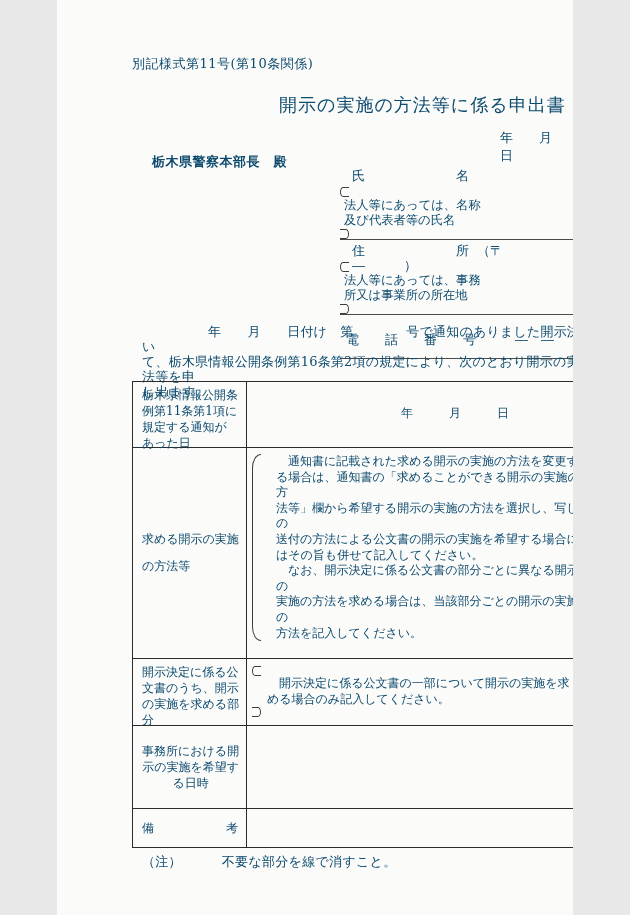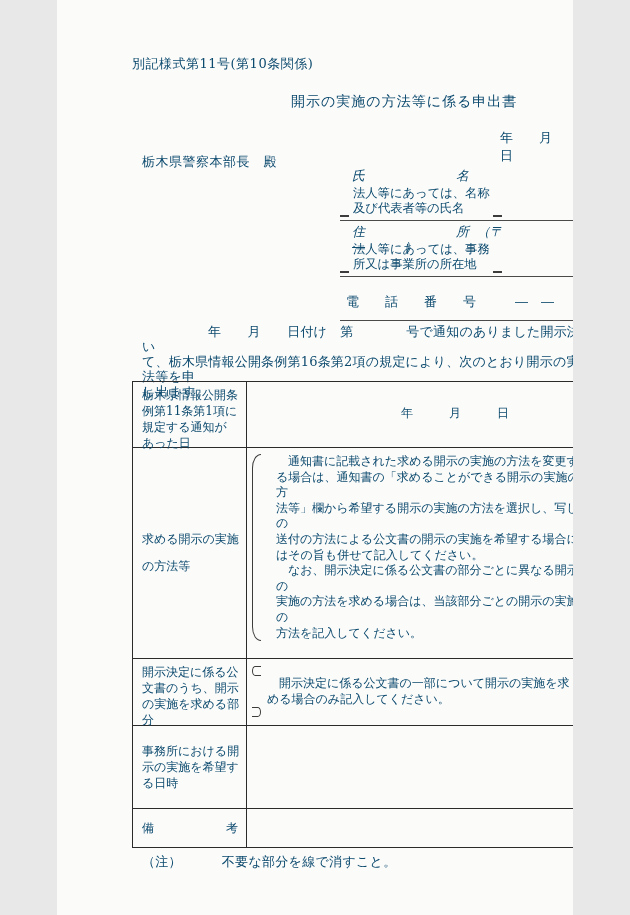--- a/index.html
+++ b/index.html
@@ -10,48 +10,48 @@
     background:#fbfbfa;
     font-family:"DejaVu Serif","Liberation Serif",serif;
     color:#0c4a6e;
     font-size:13px;
     overflow:hidden;
   }
   .abs { position:absolute; }
   .pre { white-space:pre-line; }
 
   .form-number { left:75px; top:55px; letter-spacing:0.5px; }
-  .doc-title   { left:234px; top:93px; font-size:14px; letter-spacing:1px; }
+  .doc-title   { left:222px; top:93px; font-size:18px; letter-spacing:1px; }
   .date-line   { left:443px; top:129px; }
-  .addressee   { left:85px; top:153px; letter-spacing:0.5px; }
+  .addressee   { left:95px; top:153px; letter-spacing:0.5px;font-weight:bold; }
 
   
   .sig-group { left:283px; top:168px; width:243px; }
-  .sig-label { padding-left:12px; height:17px; line-height:15px;font-style:italic; }
+  .sig-label { padding-left:12px; height:17px; line-height:15px; }
   .sig-label .postal { margin-left:8px; }
   .u-row { border-bottom:1px solid #4a4a4a; min-height:32px; margin-bottom:3px; }
   .phone-row { border-bottom:1px solid #4a4a4a; margin-top:17px; padding:0 0 10px 6px; height:16px; line-height:15px; }
 
   
-  .brk { display:inline-flex; align-items:flex-end; }
+  .brk { display:inline-flex; align-items:flex-start;flex-direction:column; }
   .brk-cap { width:8px; flex:0 0 8px; border:1.2px solid #3c3c3c; }
   .brk-cap.l { border-right:none; border-radius:9px 0 0 9px / 14px 0 0 14px; }
   .brk-cap.r { border-left:none;  border-radius:0 9px 9px 0 / 0 14px 14px 0; }
   .note-sm { font-size:12.3px; line-height:15px; padding:1px 3px 1px 4px; }
 
   .intro { left:85px; top:324px; width:488px; line-height:15px; letter-spacing:0.2px; }
 
   
   .tbl { left:75px; top:381px; width:481px; border:1px solid #2b2b2b; font-size:12px; }
   .trow { display:flex; border-top:1px solid #2b2b2b; }
   .trow:first-child { border-top:none; }
   .th { width:114px; flex:0 0 114px; border-right:1px solid #2b2b2b; padding:5px 3px 0 9px; line-height:16px; box-sizing:border-box; }
   .th.center { display:flex; align-items:center; padding-top:0; }
   .td { flex:1; position:relative; box-sizing:border-box; }
-  .r1 { height:65px; } .r2 { height:210px; } .r3 { height:66px; } .r4 { height:82px; } .r5 { height:38px;gap:48px; }
+  .r1 { height:65px; } .r2 { height:210px; } .r3 { height:66px; } .r4 { height:82px;text-align:center; } .r5 { height:38px;gap:48px; }
   .r2 .th { line-height:27px; }
   .date-cell { padding:23px 0 0 154px; }
   .brk-wrap { display:flex; }
   .bt { flex:1; line-height:15.6px; padding:0 6px 0 15px; }
   .r2 .brk-wrap { margin:6px 12px 0 5px; }
   .r3 .brk-wrap { margin:7px 22px 0 5px;flex-direction:column; }
   .r4 .brk-wrap { margin:4px 16px 0 5px; }
   .dt-line { padding:1px 0 0 82px; line-height:15.5px; }
   .caution { margin-left:9px; line-height:15.5px; }
 

